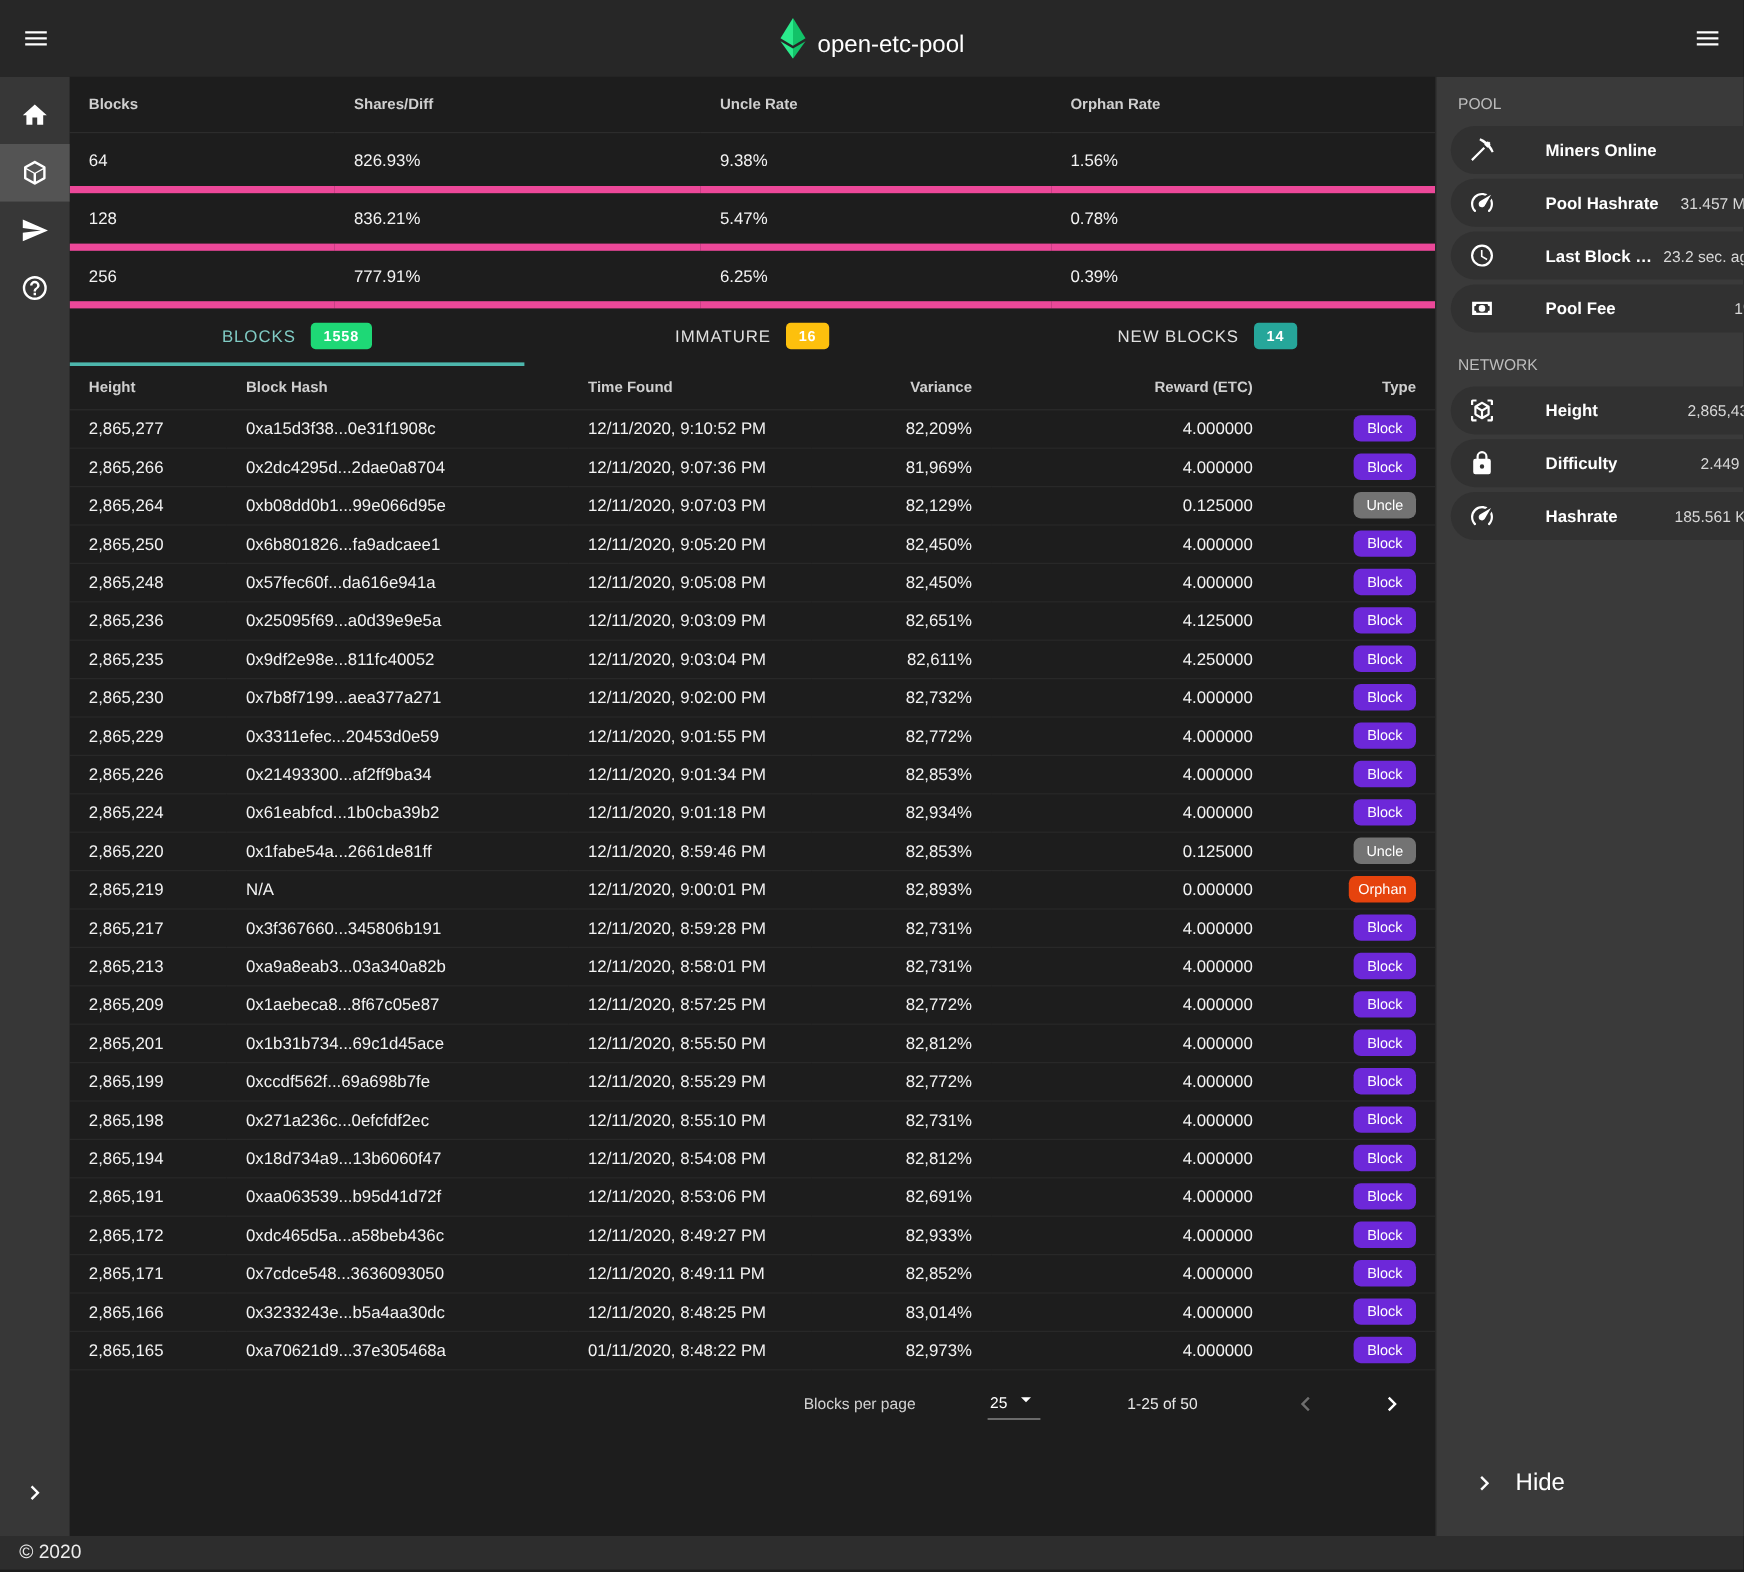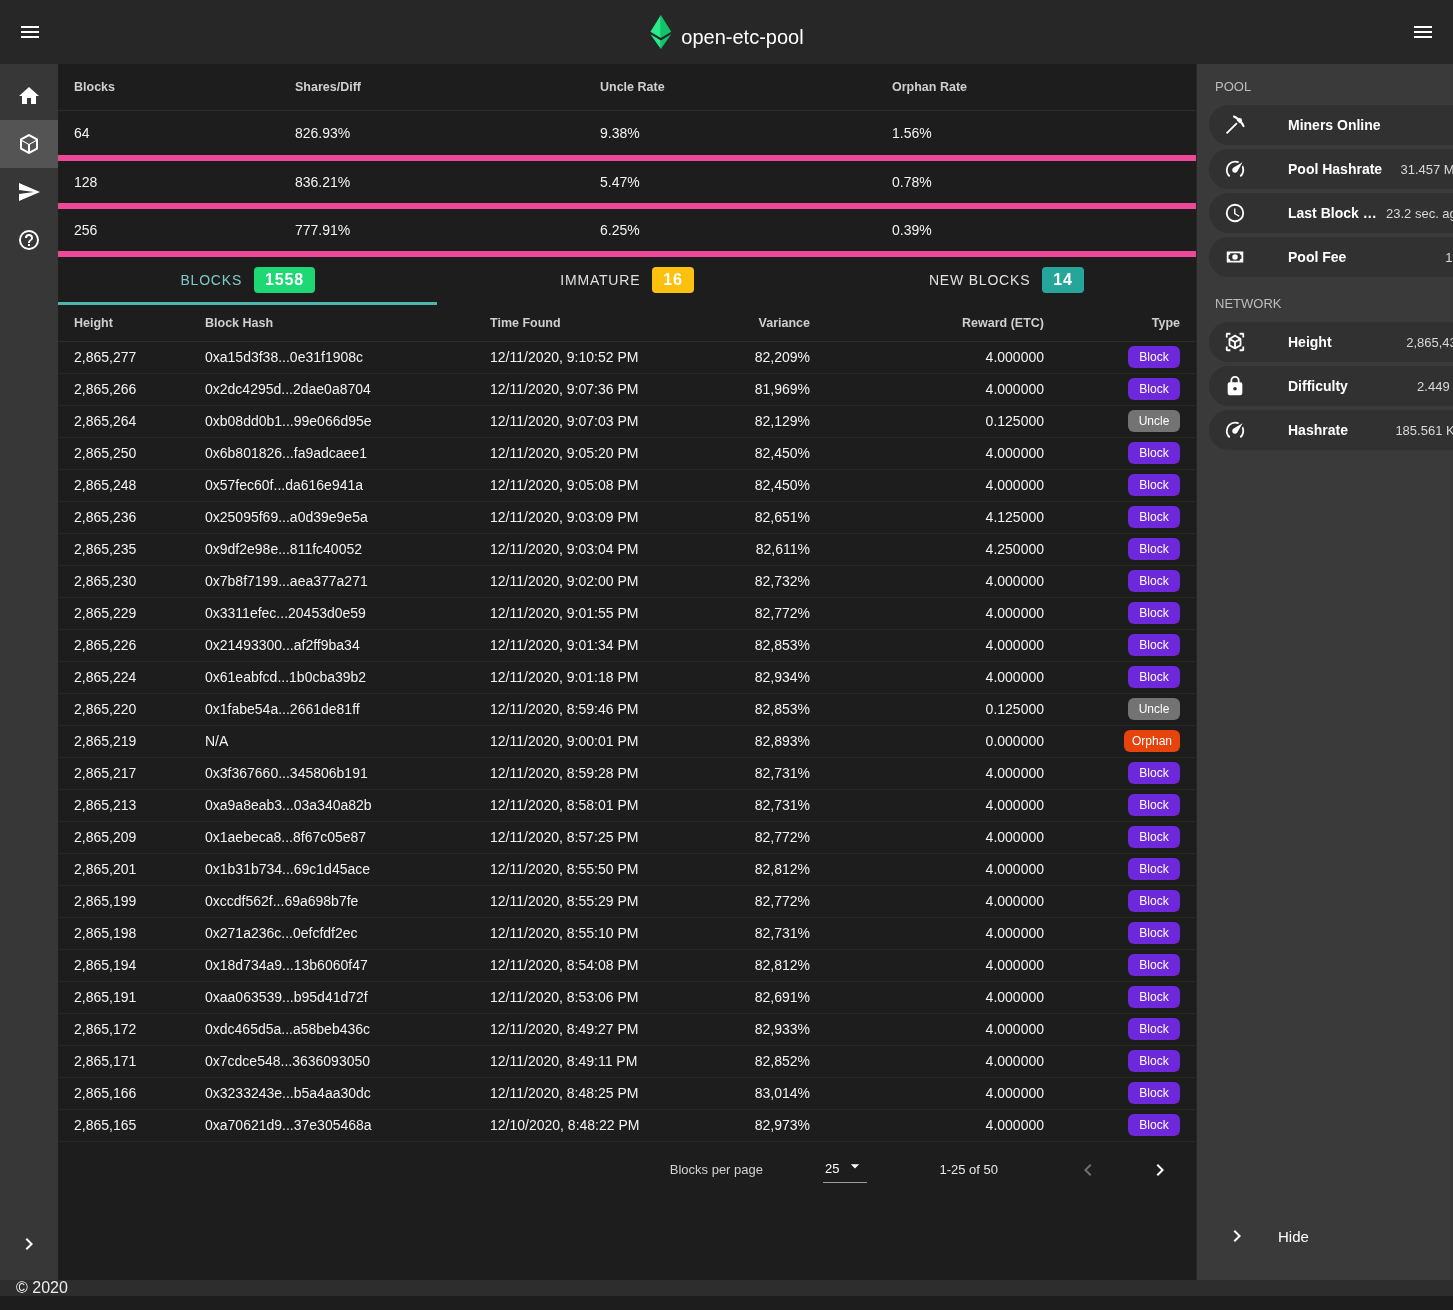--- a/index.html
+++ b/index.html
@@ -33,21 +33,21 @@
   td { color:#f3f3f3; font-size:14px; padding:0 16px; }
   .ta-r { text-align:right; }
 
   .sum-table th { height:46px; border-bottom:1px solid #2c2c2c; }
   .sum-table td { height:48px; border-bottom:6px solid #ec4899; }
 
   
   .tabs { display:flex; height:48px; }
   .tab { flex:1; display:flex; align-items:center; justify-content:center; gap:12px; font-size:14px; letter-spacing:.8px; color:#e0e0e0; border:none; background:none; border-bottom:3px solid transparent; cursor:pointer; font-family:inherit; }
   .tab.active { color:#80cbc4; border-bottom-color:#4db6ac; }
-  .badge { padding:4px 11px; border-radius:4px; font-size:16px; font-weight:700; color:#fff; }
+  .badge { padding:4px 11px; border-radius:4px; font-size:12px; font-weight:700; color:#fff; }
   .badge.green { background:#1ed876; }
   .badge.amber { background:#fdc00d; }
   .badge.teal  { background:#26a69a; }
 
   
   .blk-table th { height:36px; border-bottom:1px solid #2c2c2c; }
   .blk-table td { height:32px; border-bottom:1px solid #282828; white-space:nowrap; }
   .chip { display:inline-block; min-width:52px; text-align:center; padding:4px 8px; border-radius:6px; font-size:12px; color:#fff; }
   .chip[data-type="Block"]  { background:#6d28d9; }
   .chip[data-type="Uncle"]  { background:#737373; }
@@ -62,24 +62,24 @@
   .pg-btn.disabled svg { fill:#6f6f6f; }
 
   
   .rightbar { flex:1; background:#3a3a3a; border-left:1px solid #262626; position:relative; padding:0 12px; }
   .section-label { color:#bdbdbd; font-size:13px; padding:15px 6px 11px; }
   .stat-row { height:40px; background:#313131; border-radius:20px; display:flex; align-items:center; padding:0 15px; margin-bottom:4px; }
   .stat-row svg.ic { width:22px; height:22px; flex:none; }
   .stat-label { color:#fff; font-weight:700; font-size:14px; margin-left:42px; overflow:hidden; text-overflow:ellipsis; white-space:nowrap; flex:0 1 auto; }
   .stat-value { margin-left:auto; color:#d8d8d8; font-size:13px; white-space:nowrap; padding-left:2px; }
   .hide-row { position:absolute; bottom:20px; left:0; width:100%; height:48px; display:flex; align-items:center; padding:0 28px; background:none; border:none; cursor:pointer; }
-  .hide-label { color:#fff; font-size:15px; margin-left:29px; font-family:inherit; }
-
-  
-  .footer { height:16px; background:#2d2d2d; display:flex; align-items:center; padding:0 16px; color:#ededed; font-size:16px; }
+  .hide-label { color:#fff; font-size:20px; margin-left:14px; font-family:inherit; }
+
+  
+  .footer { height:28px; background:#2d2d2d; display:flex; align-items:center; padding:0 16px; color:#ededed; font-size:16px; }
 </style>
 </head>
 <body>
 
 <header class="topbar">
   <button class="icon-btn left">
     <svg class="ic" viewBox="0 0 24 24">
         <path d="M3,6H21V8H3V6M3,11H21V13H3V11M3,16H21V18H3V16Z"></path>
       </svg>
   </button>
@@ -419,21 +419,21 @@
             <td>0x3233243e...b5a4aa30dc</td>
             <td>12/11/2020, 8:48:25 PM</td>
             <td class="ta-r">83,014%</td>
             <td class="ta-r">4.000000</td>
             <td class="ta-r"><span class="chip" data-type="Block">Block</span></td>
           </tr>
 
           <tr>
             <td>2,865,165</td>
             <td>0xa70621d9...37e305468a</td>
-            <td>12/10/2020, 8:48:22 PM</td>
+            <td>01/11/2020, 8:48:22 PM</td>
             <td class="ta-r">82,973%</td>
             <td class="ta-r">4.000000</td>
             <td class="ta-r"><span class="chip" data-type="Block">Block</span></td>
           </tr>
         </tbody>
     </table>
 
     <div class="pager">
       <span class="pager-label">Blocks per page</span>
       <button class="per-page">

